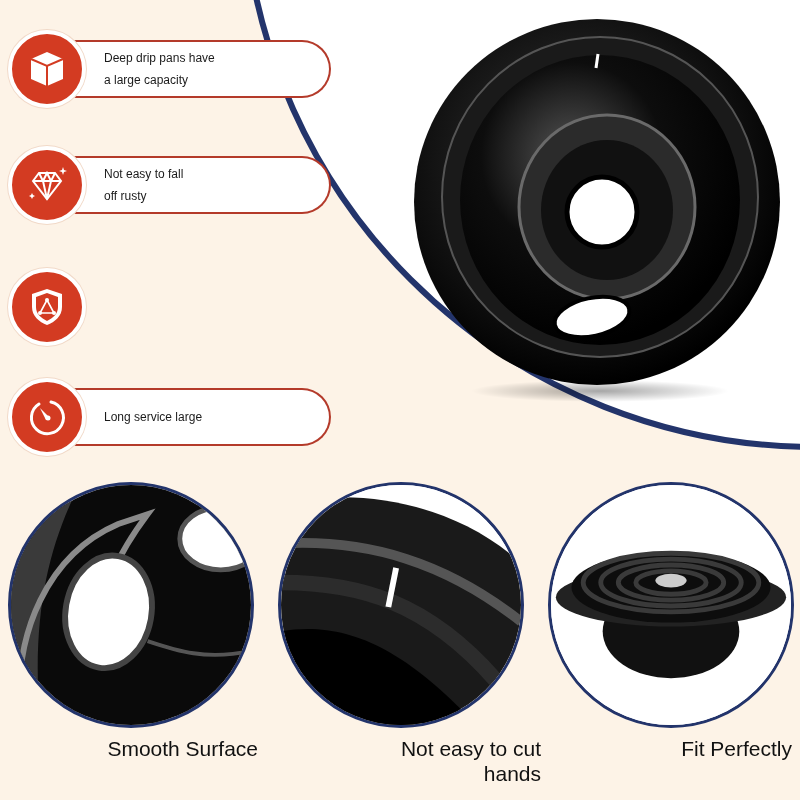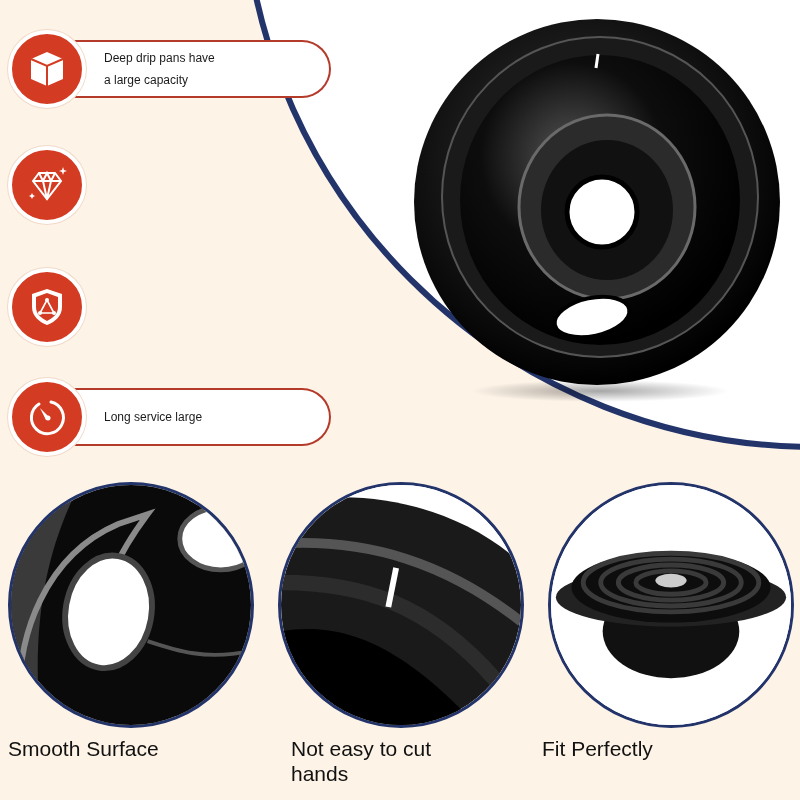--- a/index.html
+++ b/index.html
@@ -7,41 +7,45 @@
   .white-circle{position:absolute;left:240px;top:-700px;width:1150px;height:1150px;border-radius:50%;background:#ffffff;border:6px solid #23346b;box-sizing:border-box;}
   .feature{position:absolute;left:8px;height:78px;width:330px;}
   .pill{position:absolute;left:50px;top:10px;width:273px;height:58px;background:#fff;border:2px solid #b43a2a;border-left:none;border-radius:0 32px 32px 0;box-sizing:border-box;display:flex;align-items:center;padding-left:46px;}
   .pill span{font-size:12px;line-height:22px;color:#1b1b1b;white-space:pre-line;}
   .badge{position:absolute;left:0;top:0;width:78px;height:78px;border-radius:50%;background:#d33b22;border:4px solid #fff;box-sizing:border-box;box-shadow:0 0 0 1px #f1d9c8;display:flex;align-items:center;justify-content:center;}
   .badge svg{width:44px;height:44px;}
   .main-pan{position:absolute;left:412px;top:12px;width:370px;height:375px;}
   .shadow{position:absolute;left:470px;top:380px;width:260px;height:22px;border-radius:50%;background:radial-gradient(ellipse at center,rgba(0,0,0,.35),rgba(0,0,0,0) 70%);}
   .thumb{position:absolute;top:482px;width:246px;height:246px;border-radius:50%;border:3px solid #23346b;box-sizing:border-box;overflow:hidden;background:#fff;}
   .thumb svg{width:100%;height:100%;display:block;}
-  .caption{position:absolute;top:736px;width:250px;text-align:left;font-size:21px;line-height:25px;color:#111;}
+  .caption{position:absolute;top:736px;width:250px;text-align:right;font-size:21px;line-height:25px;color:#111;}
 </style>
 </head>
 <body>
 
 <div class="white-circle"></div>
 
 <div class="feature" style="top:30px">
   <div class="pill">
     <span>Deep drip pans have
 a large capacity</span>
   </div>
   <div class="badge">
     <svg viewBox="0 0 44 44">
         <path d="M22 5 L38 12 L38 32 L22 39 L6 32 L6 12 Z" fill="#fff"></path>
         <path d="M6 12 L22 19 L38 12 M22 19 L22 39" stroke="#d33b22" stroke-width="2" fill="none"></path>
       </svg>
   </div>
 </div>
 
 <div class="feature" style="top:146px">
+  <div class="pill">
+    <span>Not easy to fall
+off rusty</span>
+  </div>
   <div class="badge">
     <svg viewBox="0 0 44 44" fill="none" stroke="#fff" stroke-width="2">
         <path d="M8 18 L14 10 L30 10 L36 18 L22 36 Z"></path>
         <path d="M8 18 L36 18 M14 10 L18 18 L22 36 L26 18 L30 10 M18 18 L22 10 L26 18"></path>
         <path d="M38 4 l1 3 l3 1 l-3 1 l-1 3 l-1 -3 l-3 -1 l3 -1 z" fill="#fff" stroke="none"></path>
         <path d="M7 30 l1 2 l2 1 l-2 1 l-1 2 l-1 -2 l-2 -1 l2 -1 z" fill="#fff" stroke="none"></path>
       </svg>
   </div>
 </div>
 

